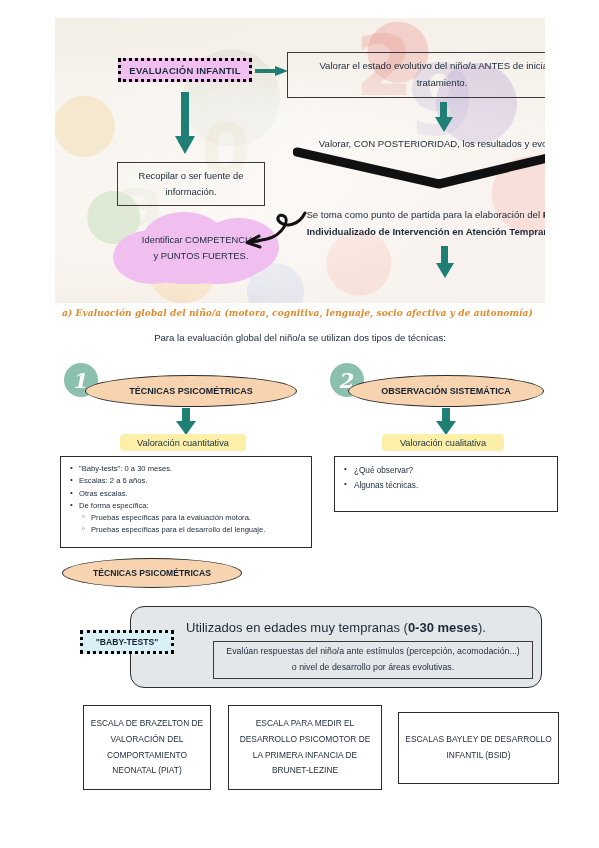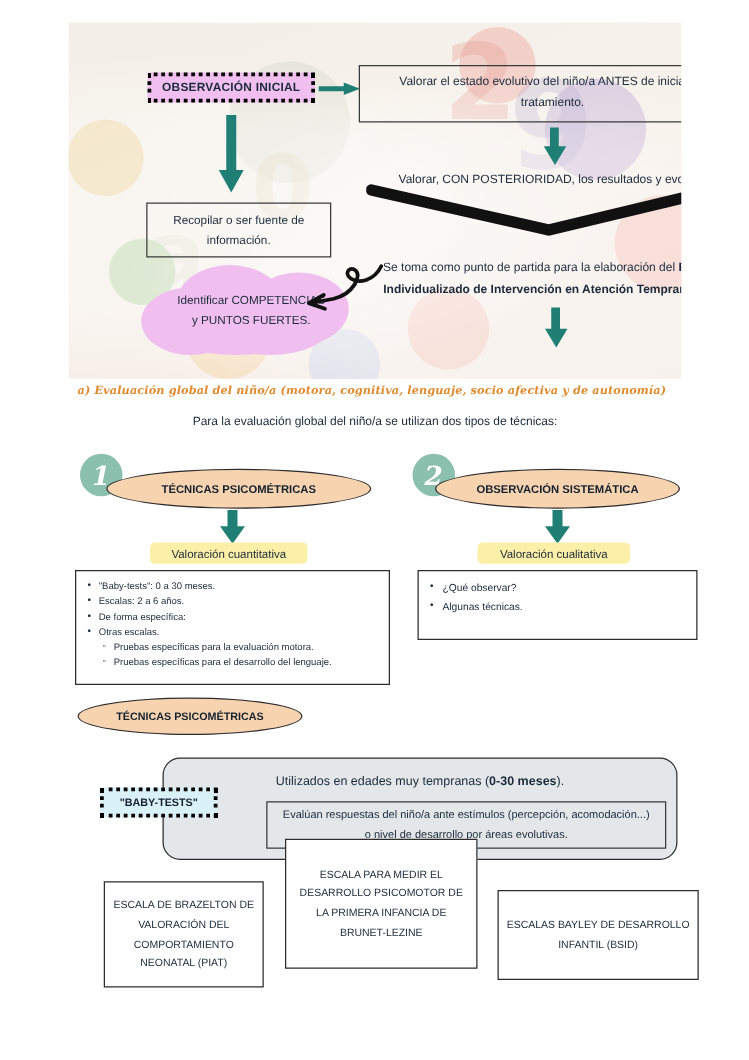--- a/index.html
+++ b/index.html
@@ -169,21 +169,21 @@
   .bulletbox ul.sub li::before{ content:"\25E6"; font-size:8px; }
   #bb-right li{ font-size:8.2px; line-height:1.86; padding-left:10px; }
 
   
   .panel{
     position:absolute; left:130px; top:606px; width:412px; height:82px;
     background:#e3e7ea; border:1.3px solid #2c2c2c; border-radius:14px; z-index:3;
   }
   .panel .p-top{
     position:absolute; left:0; right:0; top:13px; text-align:center;
-    font-size:10px; color:#1b2a3a;
+    font-size:13px; color:#1b2a3a;
   }
   .panel .p-top b{ font-weight:700; }
   .panel .p-inner{
     position:absolute; left:82px; top:34px; width:320px; height:38px;
     border:1.3px solid #3a3a3a; background:#e3e7ea;
     display:flex; align-items:center; justify-content:center; text-align:center;
     font-size:8.8px; line-height:1.8; color:#1b2a3a; padding:2px 10px;
   }
 
   
@@ -194,35 +194,35 @@
     font-size:8.6px; font-weight:700; color:#13202e; z-index:6;
   }
 
   
   .scalebox{
     position:absolute; border:1.4px solid #2c2c2c; background:#fff;
     display:flex; align-items:center; justify-content:center; text-align:center;
     font-size:8.4px; line-height:1.85; color:#1b2a3a; padding:4px 6px; z-index:4;
   }
   #sb1{ left:83px;  top:705px; width:128px; height:85px; }
-  #sb2{ left:228px; top:671px; width:154px; height:104px; }
+  #sb2{ left:228px; top:705px; width:154px; height:85px; }
   #sb3{ left:398px; top:712px; width:161px; height:72px; }
 </style>
 </head>
 <body>
 
 <div class="banner">
 
   <span class="ghost" style="left:300px; top:6px; font-size:84px; color:#e4948d;">2</span>
   <span class="ghost" style="left:352px; top:34px; font-size:98px; color:#b3a4cf;">9</span>
   <span class="ghost" style="left:146px; top:96px; font-size:72px; color:#d8c79d;">0</span>
   <span class="ghost" style="left:62px; top:150px; font-size:70px; color:#cbd8b9;">a</span>
 
   <div class="chip-dotted">
-    <span>OBSERVACIÓN INICIAL</span>
+    <span>EVALUACIÓN INFANTIL</span>
   </div>
 
   <div class="arrow-teal" style="left:200px; top:48px; width:34px; height:10px;">
     <div class="shaft" style="left:0; top:3px; width:22px; height:4px;"></div>
     <div class="head" style="left:20px; top:0;
         border-top:5px solid transparent; border-bottom:5px solid transparent;
         border-left:13px solid #1f7f74;"></div>
   </div>
 
   <div class="arrow-teal" style="left:120px; top:74px; width:20px; height:62px;">
@@ -319,22 +319,22 @@
   <span>Valoración cuantitativa</span>
 </div>
 <div class="ytag" id="y-cuali">
   <span>Valoración cualitativa</span>
 </div>
 
 <div class="bulletbox" id="bb-left">
   <ul>
     <li>"Baby-tests": 0 a 30 meses.</li>
     <li>Escalas: 2 a 6 años.</li>
+    <li>Otras escalas.</li>
     <li>De forma específica:</li>
-    <li>Otras escalas.</li>
   </ul>
   <ul class="sub">
     <li>Pruebas específicas para la evaluación motora.</li>
     <li>Pruebas específicas para el desarrollo del lenguaje.</li>
   </ul>
 </div>
 
 <div class="bulletbox" id="bb-right">
   <ul>
     <li>¿Qué observar?</li>

